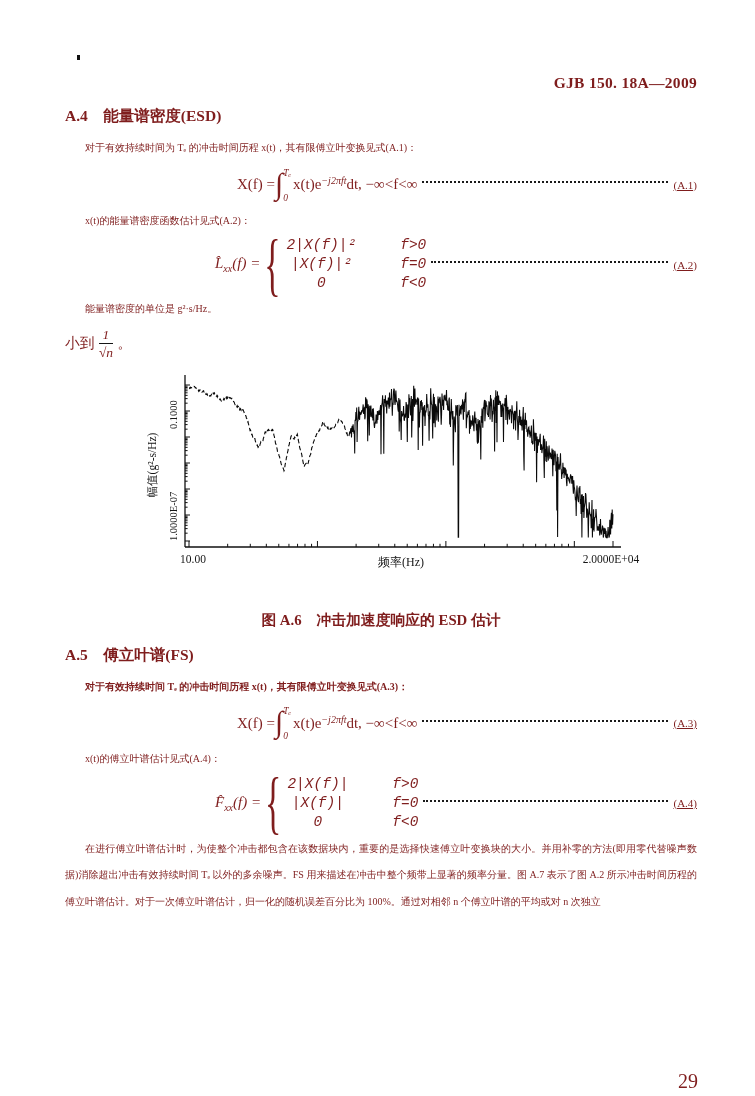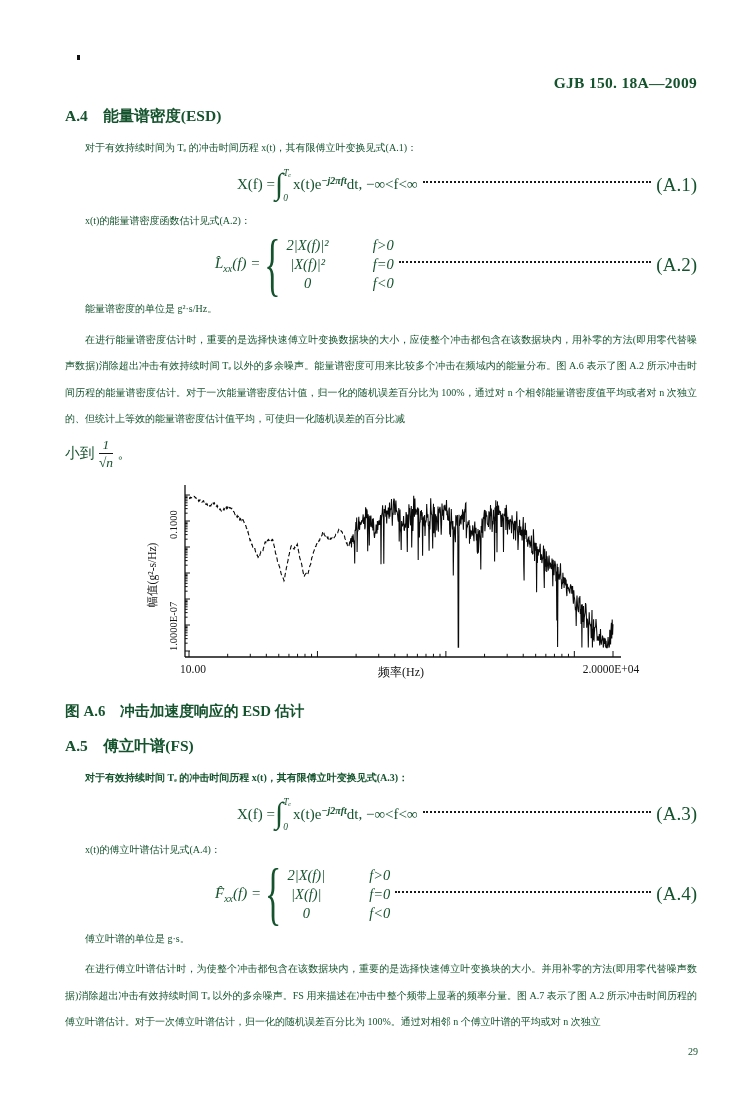--- a/index.html
+++ b/index.html
@@ -1,56 +1,56 @@
 <!DOCTYPE html>
 <html><head>
 <meta charset="utf-8">
 <style>
   html,body{margin:0;padding:0;background:#e9e9e9;}
   .page{position:relative;width:755px;height:1096px;background:#ffffff;overflow:hidden;
-        font-family:"Liberation Serif","DejaVu Serif",serif;color:#14532d;}
+        font-family:"Liberation Serif","DejaVu Serif",serif;color:#7f1d1d;}
   .content{padding:74px 58px 0 65px;}
   .doc-header{text-align:right;font-weight:bold;font-size:15.5px;height:20px;letter-spacing:.3px;}
   .sec-heading{font-weight:bold;font-size:15.5px;margin:12px 0 0 0;height:22px;}
   p.body{font-size:10px;line-height:26.5px;text-align:justify;margin:0;}
   .indent{text-indent:2em;}
   
   .formula{display:flex;align-items:center;font-size:15px;margin:2px 0;}
   .f-int{margin-left:172px;height:42px;}
   .f-pw{margin-left:150px;}
   .it{}
   .f-body{white-space:nowrap;display:inline-flex;align-items:center;}
   .int{font-size:30px;font-style:normal;line-height:1;transform:translateY(-1px);}
   .lims{display:inline-flex;flex-direction:column;justify-content:space-between;height:34px;
         font-size:9.5px;font-style:italic;line-height:9px;margin:0 2px 0 0;transform:translateY(1px);}
-  .f-exp{font-size:10px;font-style:italic;transform:translateY(-4px);display:inline-block;font-weight:bold;}
+  .f-exp{font-size:10px;font-style:italic;transform:translateY(-4px);display:inline-block;}
   .leader{flex:1;height:1px;border-bottom:2.6px dotted #1a1a1a;margin:0 5px;transform:translateY(-3px);}
-  .f-label{font-size:19px;font-style:normal;}
+  .f-label{font-size:11px;font-style:normal;text-decoration:underline;}
   .pw-lhs{font-style:italic;margin-right:4px;}
   .pw-lhs sub{font-style:italic;font-size:10px;}
   .brace{font-size:34px;font-weight:300;display:inline-block;transform:scaleY(2.05);
          transform-origin:center;line-height:1;margin:0 6px 0 0;}
   .cases{display:grid;grid-template-columns:auto auto;column-gap:44px;row-gap:0;
-         font-size:14.5px;font-style:italic;line-height:19px;}
+         font-size:14.5px;font-style:italic;line-height:19px;font-family:Liberation Mono, monospace;}
   .cases .val{text-align:center;}
   
   .frac-line{margin-top:2px;height:38px;display:flex;align-items:center;}
   .frac{display:inline-block;text-align:center;vertical-align:middle;font-style:italic;
         font-size:13.5px;line-height:15px;margin:0 4px;}
   .frac .num{display:block;border-bottom:1.2px solid #151515;padding:0 4px 1px 4px;}
   .frac .den{display:block;padding-top:1px;}
   
   .figure-wrap{margin:6px 0 0 78px;height:222px;}
   svg text{fill:#151515;font-family:"Liberation Serif","DejaVu Serif",serif;}
   .vtick{font-size:10.5px;}
   .vlabel{font-size:11.5px;}
   .htick{font-size:11.5px;}
   .hlabel{font-size:12px;}
-  .fig-caption{text-align:left;font-weight:bold;font-size:14.8px;margin-top:1px;height:22px;}
-  .page-number{position:absolute;right:57px;top:1046px;font-size:10px;}
+  .fig-caption{text-align:center;font-weight:bold;font-size:14.8px;margin-top:20px;height:22px;}
+  .page-number{position:absolute;right:57px;top:1070px;font-size:20px;}
   .speck{position:absolute;left:77px;top:55px;width:3px;height:5px;background:#111;}
 </style>
 </head>
 <body>
 
 <div class="page">
   <div class="speck"></div>
 
   <div class="content">
 
@@ -90,21 +90,20 @@
           <span class="val">0</span>
             <span>f&lt;0</span>
         </span>
       </span>
       <span class="leader"></span>
       <span class="f-label">(A.2)</span>
     </div>
 
     <p class="body indent" style="margin-top:3px;">能量谱密度的单位是 g²·s/Hz。</p>
 
-    <p class="body indent" style="margin-top:4px;">在进行能量谱密度估计时，重要的是选择快速傅立叶变换数据块的大小，应使整个冲击都包含在该数据块内，用补零的方法(即用零代替噪声数据)消除超出冲击有效持续时间 Tₑ 以外的多余噪声。能量谱密度可用来比较多个冲击在频域内的能量分布。图 A.6 表示了图 A.2 所示冲击时间历程的能量谱密度估计。对于一次能量谱密度估计值，归一化的随机误差百分比为 100%，通过对 n 个相邻能量谱密度值平均或者对 n 次独立的、但统计上等效的能量谱密度估计值平均，可使归一化随机误差的百分比减</p>
 
     <div class="frac-line">
       <span style="font-size:14.8px;">小到</span>
       <span class="frac">
         <span class="num">1</span>
         <span class="den">√n</span>
       </span>
       <span style="font-size:14.8px;">。</span>
     </div>
 
@@ -243,20 +242,19 @@
           <span class="val">|X(f)|</span>
             <span>f=0</span>
           <span class="val">0</span>
             <span>f&lt;0</span>
         </span>
       </span>
       <span class="leader"></span>
       <span class="f-label">(A.4)</span>
     </div>
 
-    <p class="body indent" style="margin-top:3px;">傅立叶谱的单位是 g·s。</p>
 
     <p class="body indent" style="margin-top:4px;">在进行傅立叶谱估计时，为使整个冲击都包含在该数据块内，重要的是选择快速傅立叶变换块的大小。并用补零的方法(即用零代替噪声数据)消除超出冲击有效持续时间 Tₑ 以外的多余噪声。FS 用来描述在冲击中整个频带上显著的频率分量。图 A.7 表示了图 A.2 所示冲击时间历程的傅立叶谱估计。对于一次傅立叶谱估计，归一化的随机误差百分比为 100%。通过对相邻 n 个傅立叶谱的平均或对 n 次独立</p>
 
   </div>
 
   <div class="page-number">29</div>
 </div>
 
 </body></html>

